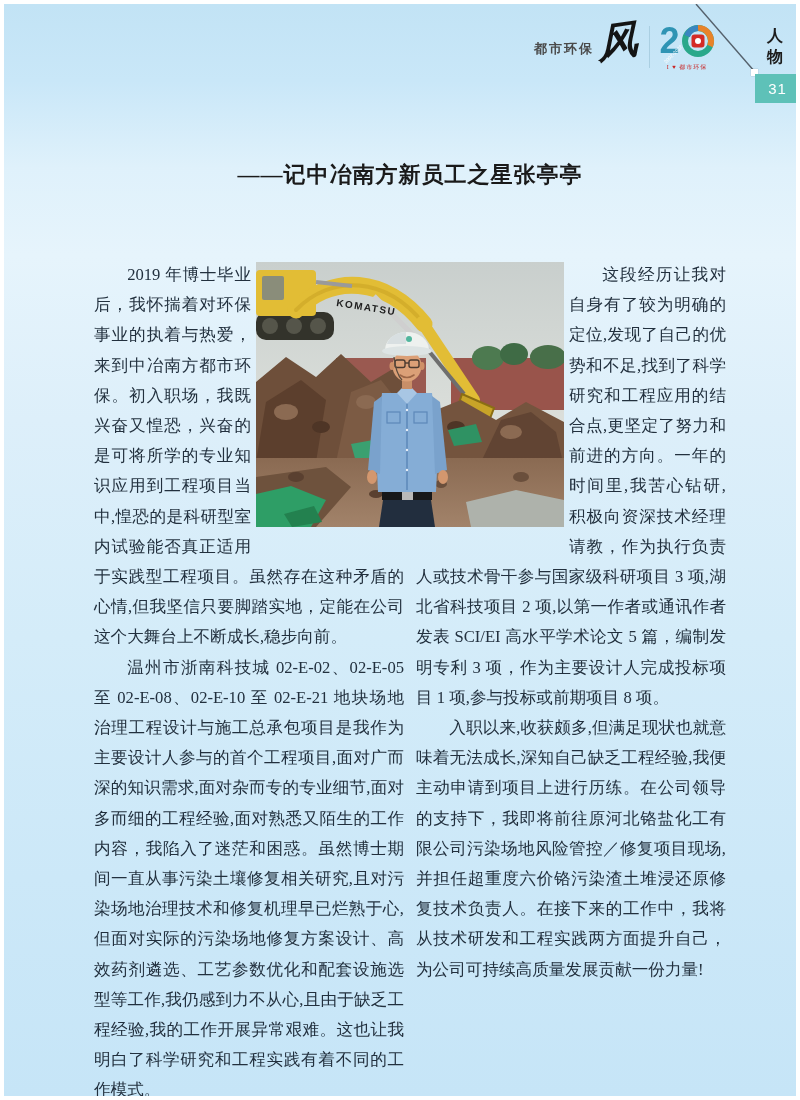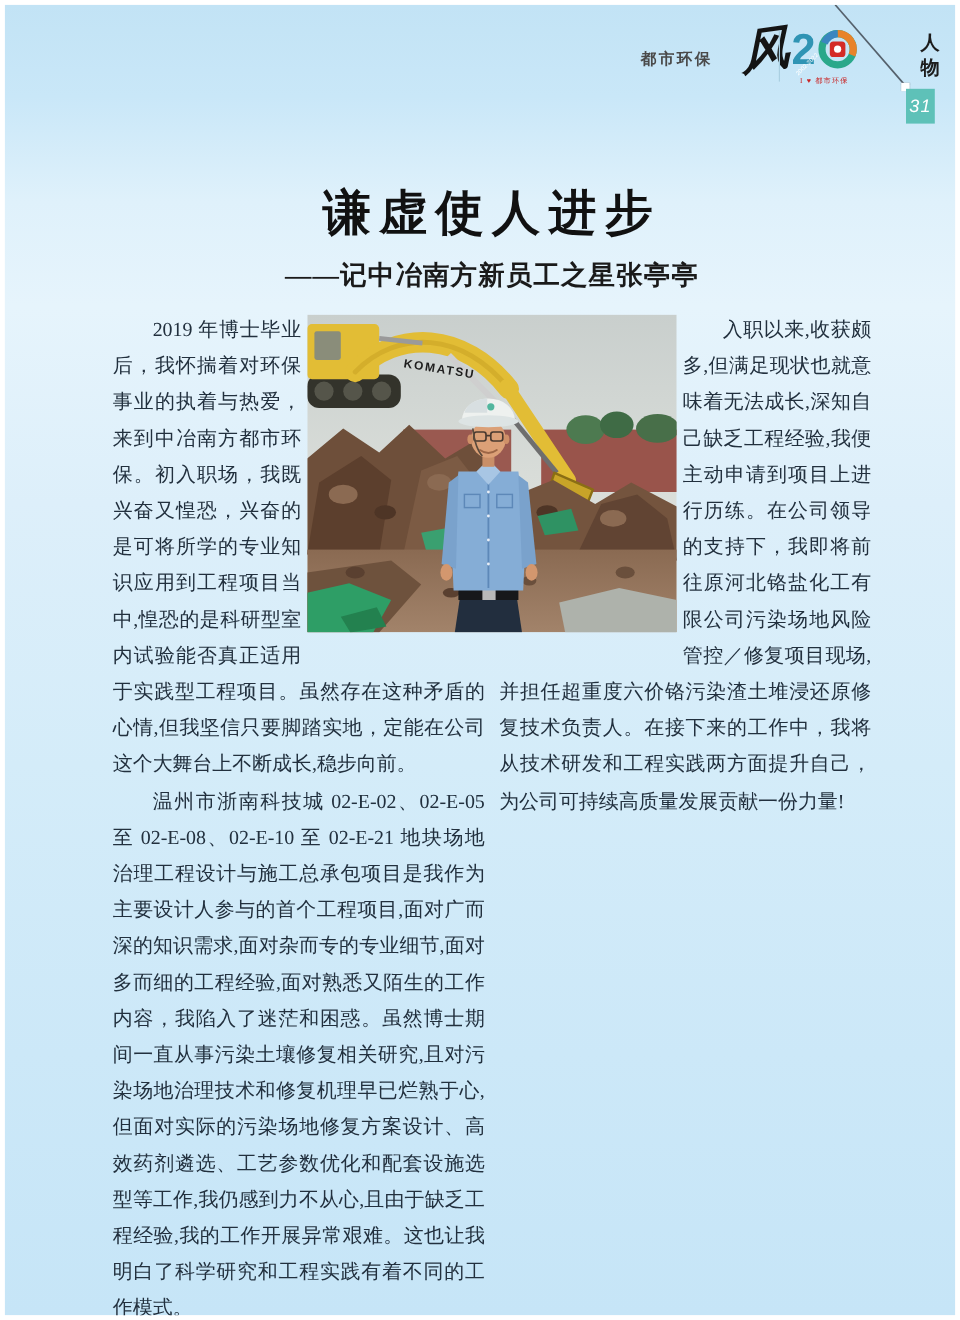--- a/index.html
+++ b/index.html
@@ -3,34 +3,34 @@
 <meta charset="utf-8">
 <style>
   html,body{margin:0;padding:0;}
   body{width:800px;height:1100px;background:#eef4f8;font-family:"Liberation Serif",serif;}
   .page{
     position:relative;width:800px;height:1100px;box-sizing:border-box;
     border:4px solid #ffffff;overflow:hidden;
     background:linear-gradient(180deg,#c2e3f5 0%,#c9e7f8 7%,#dff1fb 15%,#e6f4fc 23%,#ddeffa 38%,#d4ecf9 58%,#cce8f8 80%,#c6e5f7 100%);
   }
   
-  .hdr-brand{position:absolute;left:530px;top:18px;display:flex;align-items:center;gap:20px;}
+  .hdr-brand{position:absolute;left:530px;top:18px;display:flex;align-items:center;}
   .brand-text{font-family:"Liberation Serif",serif;font-size:13px;letter-spacing:2px;color:#4a4a4a;font-weight:bold;margin-top:14px;}
   .brand-mark{font-family:"Liberation Serif",serif;font-size:40px;font-weight:900;color:#141414;font-style:italic;transform:rotate(-8deg) skewX(-6deg);display:inline-block;margin-left:4px;line-height:1;}
   .hdr-divider{position:absolute;left:645px;top:22px;width:1px;height:42px;background:#aacfe2;}
   .anniv{position:absolute;left:653px;top:20px;width:60px;text-align:center;}
   .anniv-row{display:flex;align-items:flex-start;justify-content:center;height:36px;}
   .anniv-two{font-family:"Liberation Sans",sans-serif;font-weight:900;font-size:36px;line-height:34px;color:#2f94b4;position:relative;}
   .anniv-two .yrs{position:absolute;left:2px;top:13px;font-size:5px;font-weight:400;color:#ffffff;transform:rotate(-45deg);letter-spacing:0px;white-space:nowrap;}
   .anniv-zero{width:34px;height:34px;margin-left:1px;}
   .anniv-love{font-size:6px;color:#c92323;margin-top:3px;white-space:nowrap;letter-spacing:1px;}
   .section-label{position:absolute;left:763px;top:22px;font-family:"Liberation Sans",sans-serif;font-weight:700;font-size:16px;letter-spacing:4px;color:#1c1c1c;}
   .diag-line{position:absolute;left:0;top:0;width:800px;height:110px;pointer-events:none;}
   .corner-sq{position:absolute;left:747px;top:65px;width:7px;height:7px;background:#ffffff;box-shadow:0 0 1px rgba(0,0,0,.3);}
-  .pagenum-box{position:absolute;left:751px;top:70px;width:24px;height:29px;background:#5ec1b8;display:flex;align-items:center;justify-content:center;font-style:italic;}
+  .pagenum-box{position:absolute;left:751px;top:70px;width:45px;height:29px;background:#5ec1b8;display:flex;align-items:center;justify-content:center;}
   .pagenum-box span{color:#ffffff;font-family:"Liberation Sans",sans-serif;font-size:15px;letter-spacing:1px;}
   
   .title-block{position:absolute;left:90px;top:146px;width:632px;text-align:center;}
   .title-block h1{margin:0;font-family:"Liberation Sans",sans-serif;font-weight:900;font-size:40px;letter-spacing:7px;color:#111111;}
   .title-block h2{margin:10px 0 0 0;font-family:Liberation Serif, serif;font-weight:700;font-size:22px;letter-spacing:1px;color:#1a1a1a;}
   
   .photo{position:absolute;left:252px;top:258px;width:308px;height:265px;overflow:hidden;}
   .photo svg{display:block;}
   
   .col{position:absolute;top:256px;width:310px;color:#22303e;font-size:16.6px;line-height:30.2px;text-align:justify;}
@@ -70,21 +70,20 @@
 
   <svg class="diag-line" viewBox="0 0 800 110">
     <line x1="692" y1="0" x2="751" y2="68" stroke="#55616c" stroke-width="1.4"></line>
   </svg>
   <div class="corner-sq"></div>
   <div class="pagenum-box">
     <span>31</span>
   </div>
 
   <div class="title-block">
-    <h1>谦虚使人进步</h1>
     <h2>——记中冶南方新员工之星张亭亭</h2>
   </div>
 
   <div class="photo">
     <svg width="308" height="265" viewBox="0 0 308 265">
       <defs>
         <linearGradient id="sky" x1="0" y1="0" x2="0" y2="1">
           <stop offset="0" stop-color="#c9cfcd"></stop>
             <stop offset="1" stop-color="#e7e9e3"></stop>
         </linearGradient>
@@ -197,17 +196,18 @@
 
   <div class="col col-left">
     <div class="spacer-r"></div>
     <p class="indent">2019 年博士毕业后，我怀揣着对环保事业的执着与热爱，来到中冶南方都市环保。初入职场，我既兴奋又惶恐，兴奋的是可将所学的专业知识应用到工程项目当中,惶恐的是科研型室内试验能否真正适用于实践型工程项目。虽然存在这种矛盾的心情,但我坚信只要脚踏实地，定能在公司这个大舞台上不断成长,稳步向前。</p>
     <p class="indent">温州市浙南科技城 02-E-02、02-E-05 至 02-E-08、02-E-10 至 02-E-21 地块场地治理工程设计与施工总承包项目是我作为主要设计人参与的首个工程项目,面对广而深的知识需求,面对杂而专的专业细节,面对多而细的工程经验,面对熟悉又陌生的工作内容，我陷入了迷茫和困惑。虽然博士期间一直从事污染土壤修复相关研究,且对污染场地治理技术和修复机理早已烂熟于心,但面对实际的污染场地修复方案设计、高效药剂遴选、工艺参数优化和配套设施选型等工作,我仍感到力不从心,且由于缺乏工程经验,我的工作开展异常艰难。这也让我明白了科学研究和工程实践有着不同的工作模式。</p>
 
   </div>
 
   <div class="col col-right">
     <div class="spacer-l"></div>
+    <p class="indent">这段经历让我对自身有了较为明确的定位,发现了自己的优势和不足,找到了科学研究和工程应用的结合点,更坚定了努力和前进的方向。一年的时间里,我苦心钻研,积极向资深技术经理请教，作为执行负责人或技术骨干参与国家级科研项目 3 项,湖北省科技项目 2 项,以第一作者或通讯作者发表 SCI/EI 高水平学术论文 5 篇，编制发明专利 3 项，作为主要设计人完成投标项目 1 项,参与投标或前期项目 8 项。</p>
     <p class="indent">入职以来,收获颇多,但满足现状也就意味着无法成长,深知自己缺乏工程经验,我便主动申请到项目上进行历练。在公司领导的支持下，我即将前往原河北铬盐化工有限公司污染场地风险管控／修复项目现场,并担任超重度六价铬污染渣土堆浸还原修复技术负责人。在接下来的工作中，我将从技术研发和工程实践两方面提升自己，为公司可持续高质量发展贡献一份力量!</p>
 
   </div>
 
 </div>
 
 </body></html>

